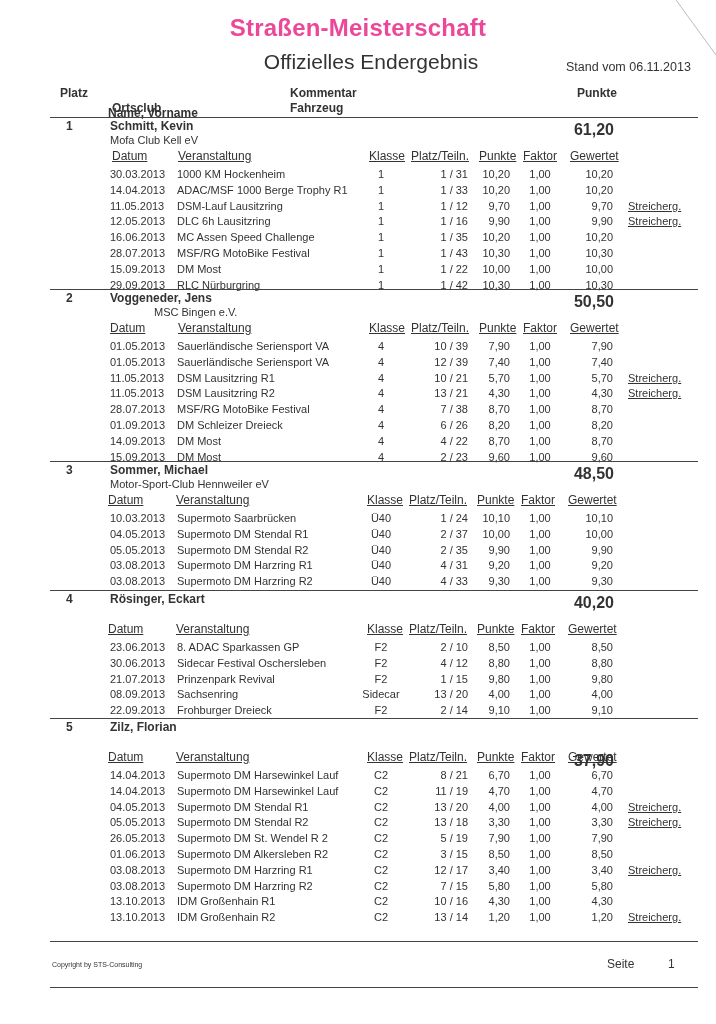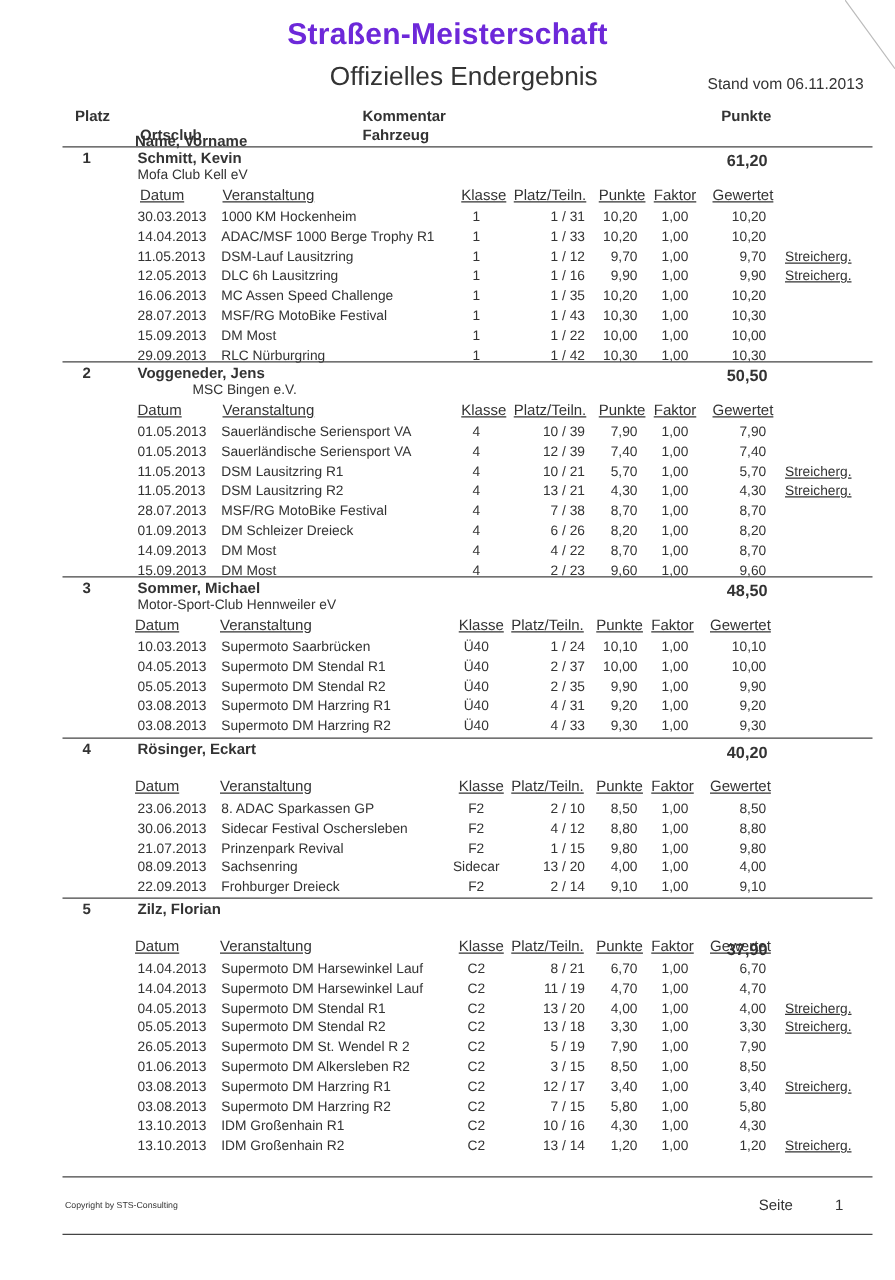--- a/index.html
+++ b/index.html
@@ -1,30 +1,30 @@
 <!DOCTYPE html>
 <html><head>
   <meta charset="utf-8">
   <style>
     html, body { margin: 0; padding: 0; background: #ffffff; }
     body {
       width: 716px; height: 1024px; position: relative; overflow: hidden;
       font-family: "Liberation Sans", sans-serif; color: #222;
     }
     .title { position: absolute; top: 14px; left: 0; width: 716px; text-align: center;
-      font-size: 24px; font-weight: bold; color: #6d28d9; letter-spacing: 0.2px; }
+      font-size: 24px; font-weight: bold; color: #ec4899; letter-spacing: 0.2px; }
     .subtitle { position: absolute; top: 50px; left: 0; width: 742px; text-align: center;
       font-size: 21px; color: #333; }
     .stand { position: absolute; top: 60px; left: 566px; font-size: 12.5px; color: #333; }
     .hdr { position: absolute; font-size: 12px; font-weight: bold; color: #333; }
     .rule { position: absolute; left: 50px; width: 648px; height: 0; border-top: 1.6px solid #444; }
     .pos { position: absolute; font-size: 12px; font-weight: bold; left: 66px; color: #333; }
     .pname { position: absolute; font-size: 12px; font-weight: bold; left: 110px; color: #333; }
     .club { position: absolute; font-size: 11px; left: 110px; color: #333; }
-    .total { position: absolute; font-size: 13px; font-weight: bold; left: 562px; width: 52px; text-align: right; color: #333; }
+    .total { position: absolute; font-size: 16px; font-weight: bold; left: 562px; width: 52px; text-align: right; color: #333; }
     .ch { position: absolute; font-size: 12px; text-decoration: underline; color: #333; }
     .row { position: absolute; font-size: 11px; color: #333; height: 15px; left: 0; width: 716px; }
     .row span { position: absolute; top: 0; white-space: nowrap; }
     .c-date { left: 110px; }
     .c-event { left: 177px; }
     .c-class { left: 356px; width: 50px; text-align: center; }
     .c-place { left: 408px; width: 60px; text-align: right; }
     .c-pts { left: 468px; width: 42px; text-align: right; }
     .c-fak { left: 520px; width: 40px; text-align: center; }
     .c-gew { left: 568px; width: 45px; text-align: right; }

